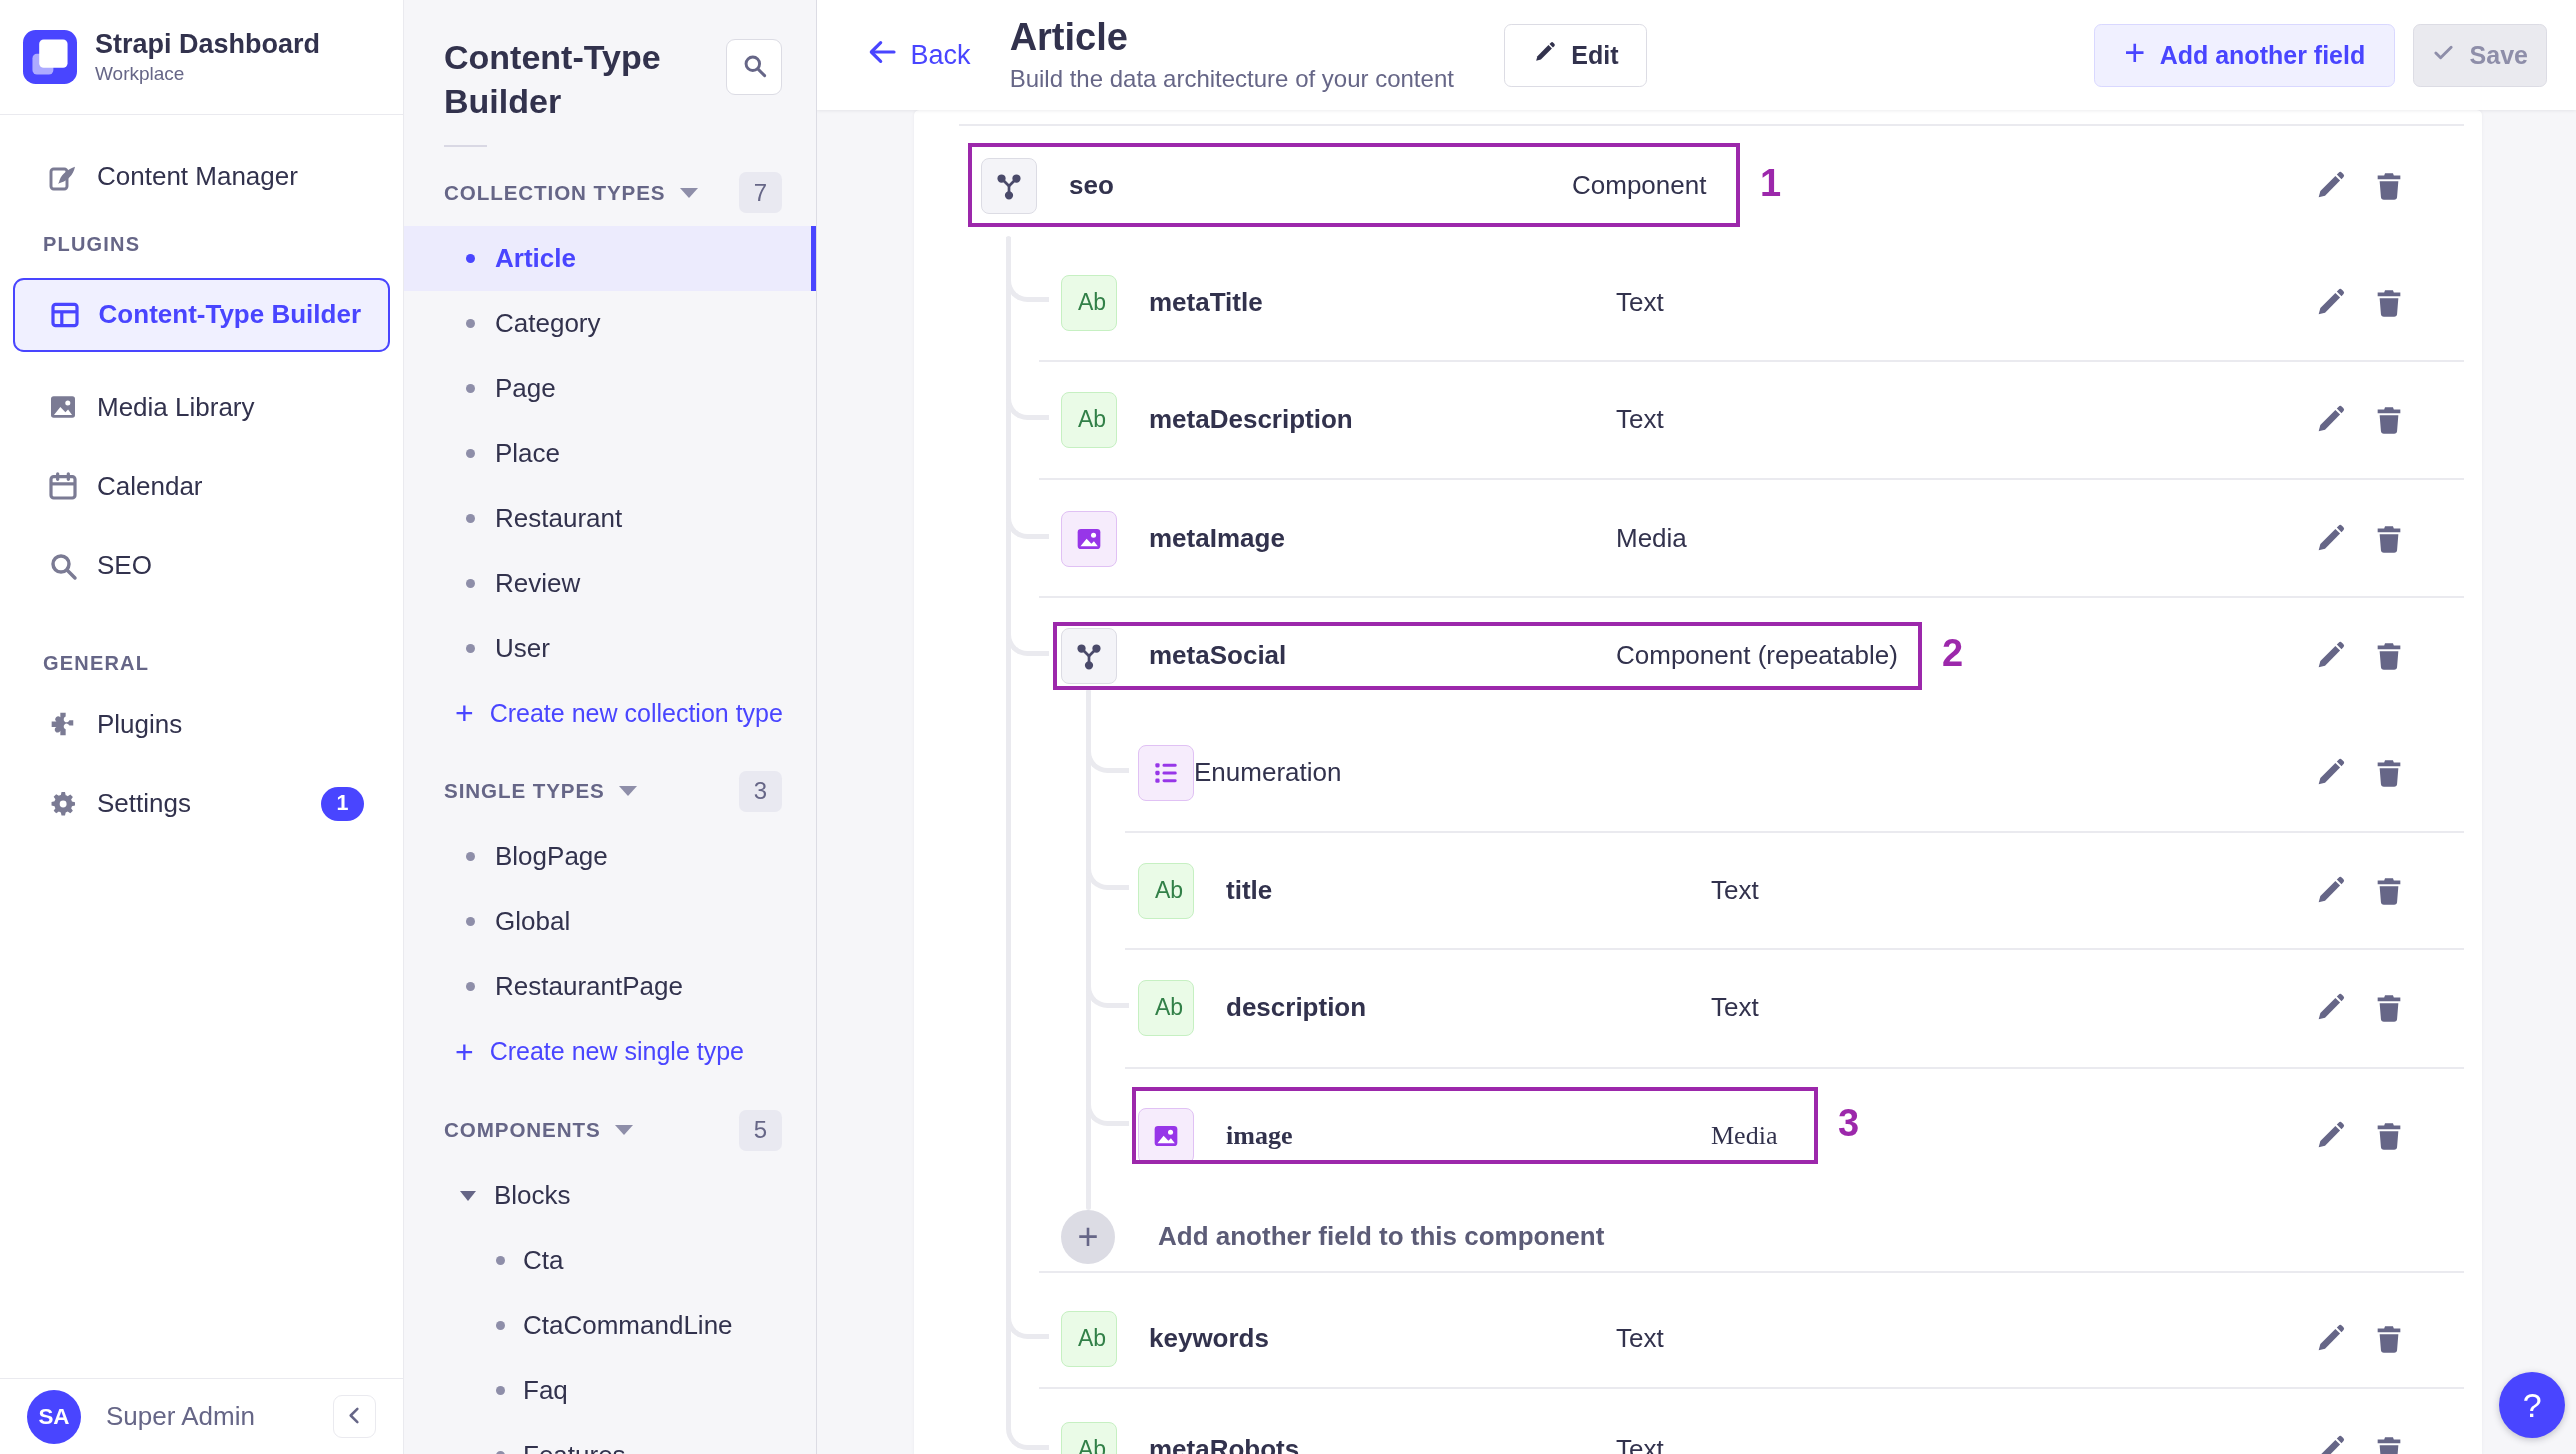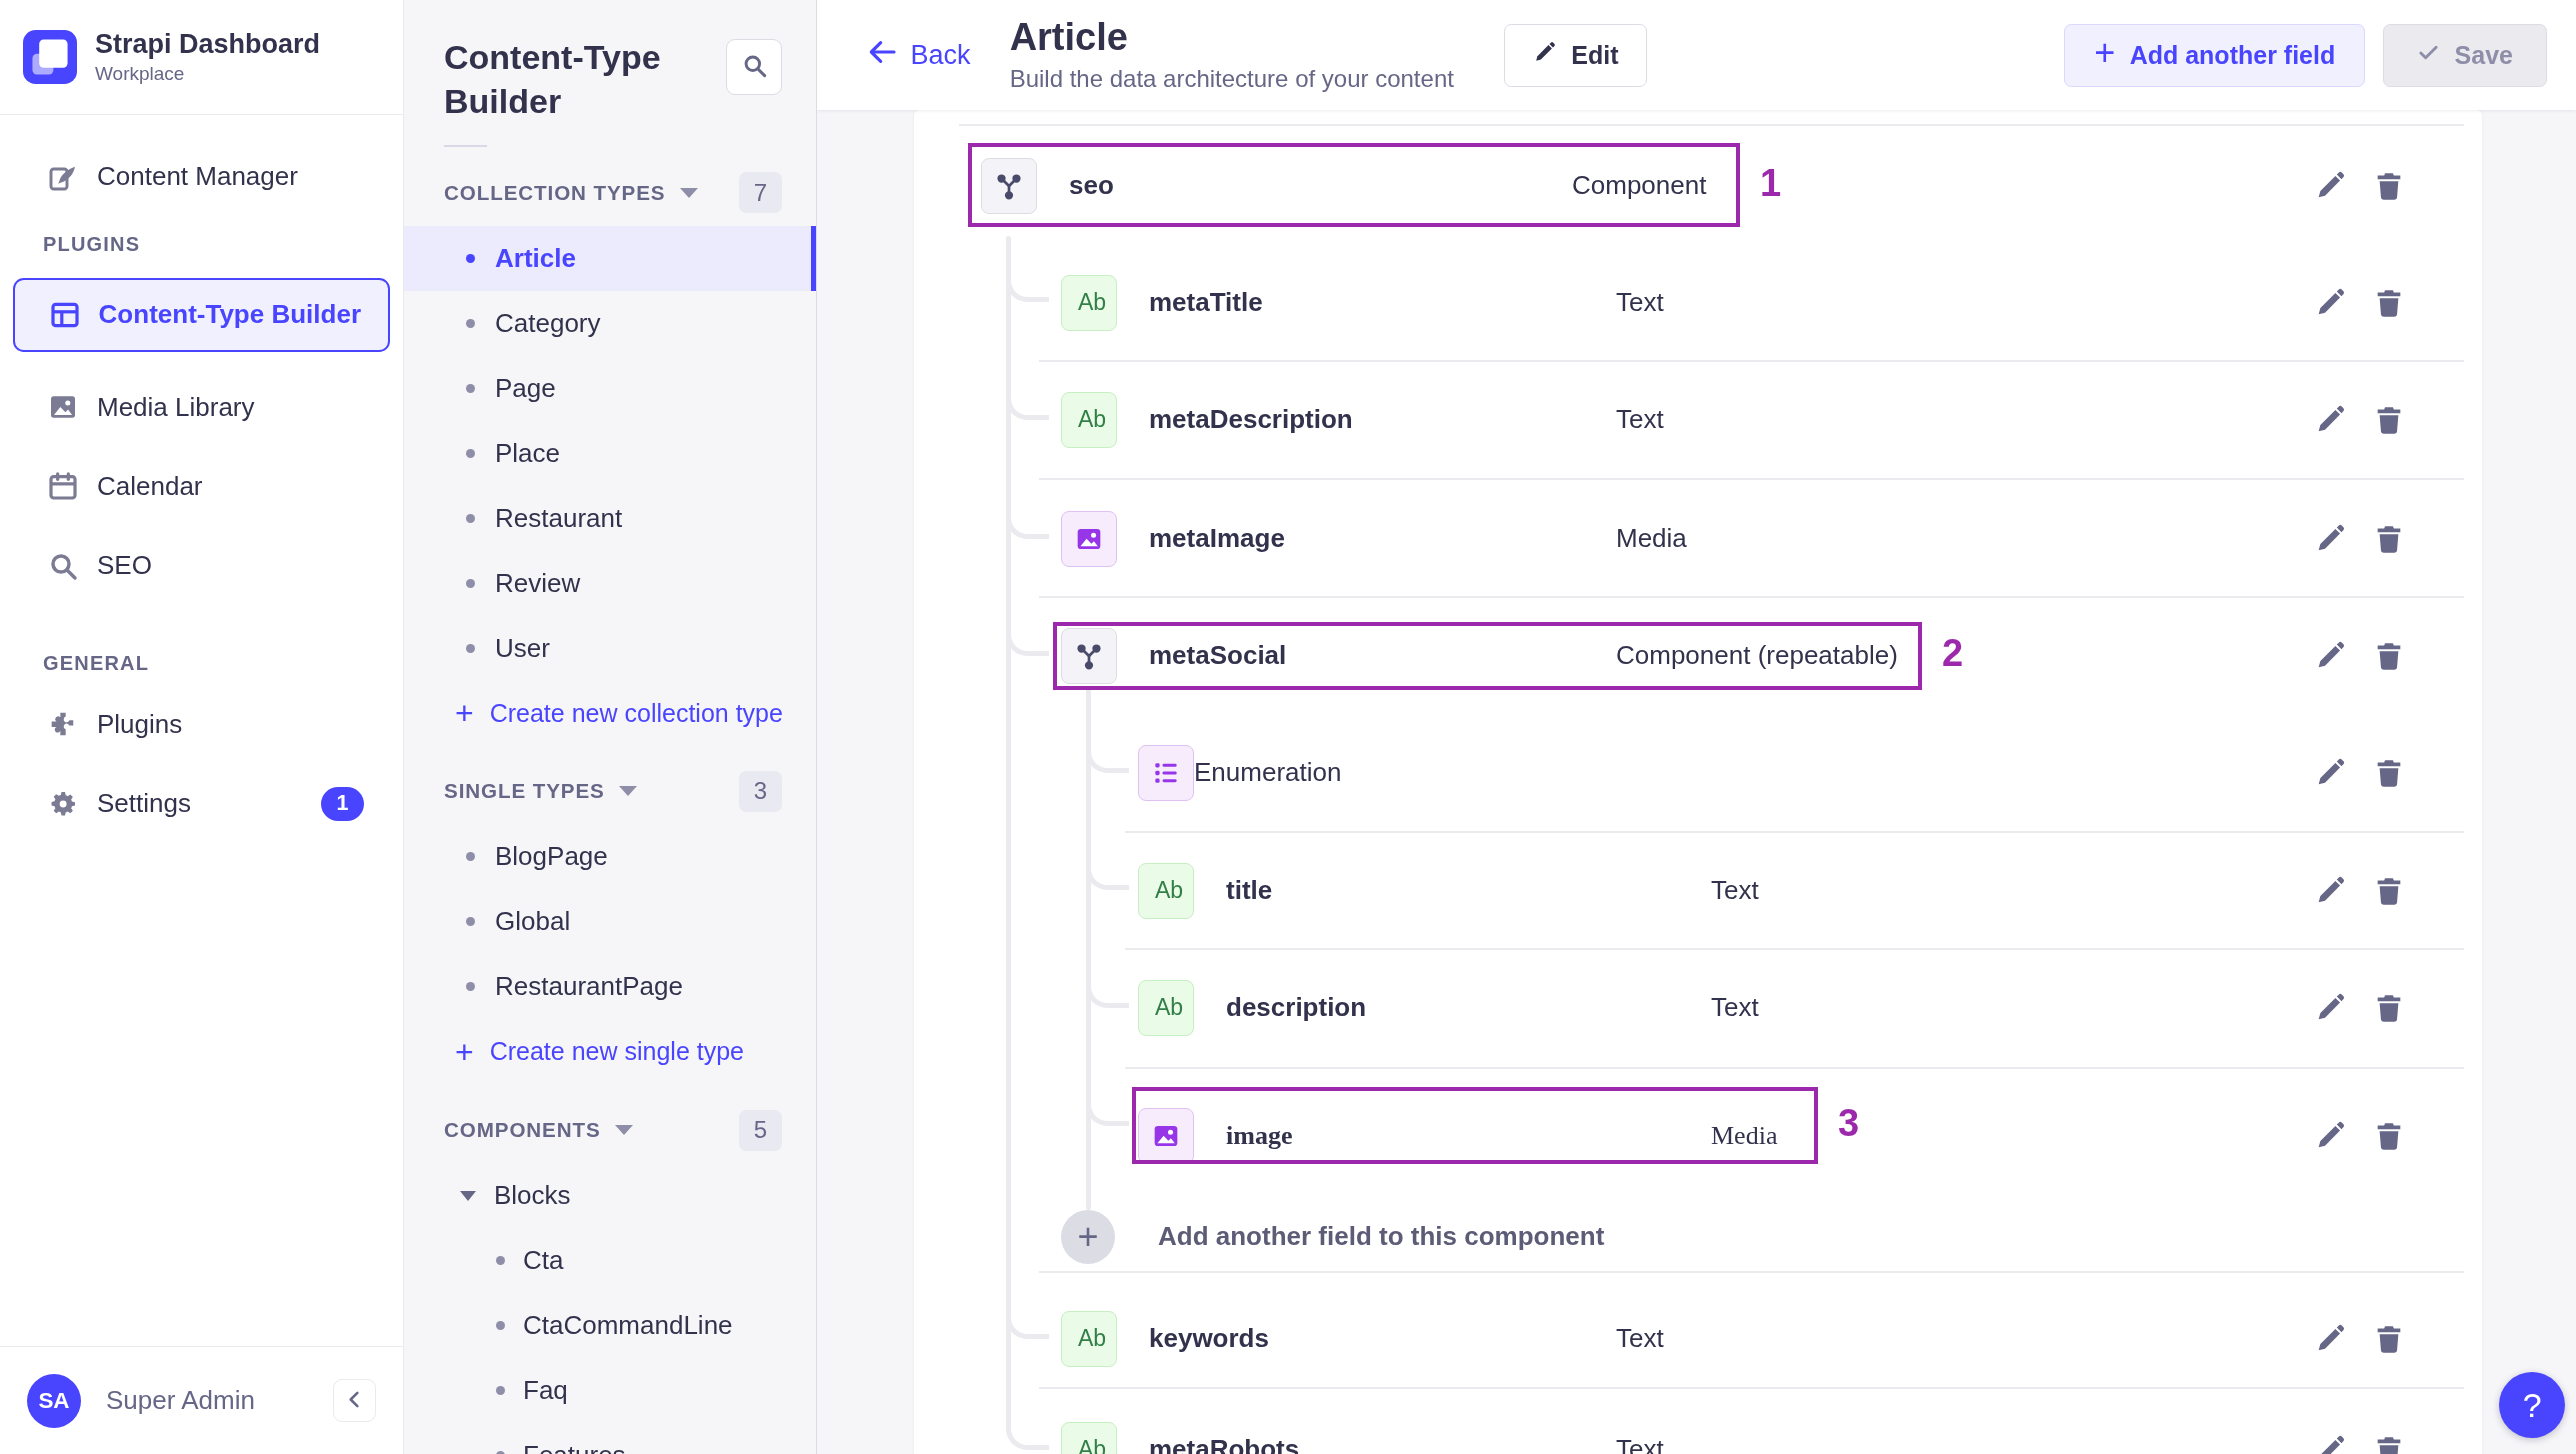--- a/index.html
+++ b/index.html
@@ -29,21 +29,21 @@
   .nav-item{ height:65px; display:flex; align-items:center; padding-left:47px; gap:18px; margin-top:14.4px; }
   .nav-item:first-child{ margin-top:0; }
   .nav-item .nicon{ width:32px; height:32px; color:#7b7b94; flex:0 0 32px; }
   .nav-item .nicon svg{ width:100%; height:100%; }
   .nav-item .nlabel{ font-size:26px; color:var(--txt); }
   .nav-item.active{ margin:20px 12.6px 0 12.6px; height:74px; padding-left:34px; background:var(--accent-bg); border:2.7px solid var(--accent); border-radius:10.8px; }
   .nav-item.active .nicon{ color:var(--accent); }
   .nav-item.active .nlabel{ color:var(--accent); font-weight:bold; }
   .nav-item.after-active{ margin-top:23px; }
   .nav-badge{ margin-left:auto; margin-right:39px; min-width:43px; height:34px; background:var(--accent); color:#fff; border-radius:18px; font-size:21.5px; font-weight:bold; display:flex; align-items:center; justify-content:center; padding:0 10.8px; }
-  .sidebar-footer{ position:absolute; left:0; right:0; bottom:0; height:108px; border-top:0.9px solid var(--line); display:flex; align-items:center; padding:8px 27px; background:#fff; }
+  .sidebar-footer{ position:absolute; left:0; right:0; bottom:0; height:76px; border-top:0.9px solid var(--line); display:flex; align-items:center; padding:8px 27px; background:#fff; }
   .avatar{ width:54px; height:54px; border-radius:50%; background:var(--accent); color:#fff; font-weight:bold; font-size:22.4px; display:flex; align-items:center; justify-content:center; }
   .user-name{ margin-left:25px; font-size:26px; color:var(--txt2); }
   .collapse-btn{ margin-left:auto; width:43px; height:43px; border:0.9px solid var(--line); border-radius:9px; background:#fff; color:var(--txt2); display:flex; align-items:center; justify-content:center; }
   .collapse-btn svg{ width:23px; height:23px; }
 
   
   .panel{ position:relative; width:413px; flex:0 0 413px; height:100%; background:var(--grey-bg); border-right:0.9px solid var(--line2); z-index:4; }
   .panel-head{ position:relative; padding:36px 40px 0 40px; }
   .panel-title{ font-size:34px; line-height:1.28; font-weight:bold; color:var(--txt); width:269px; }
   .search-btn{ position:absolute; top:39px; right:34px; width:56px; height:56px; background:#fff; border:0.9px solid var(--line2); border-radius:9px; color:var(--txt2); display:flex; align-items:center; justify-content:center; }
@@ -76,21 +76,21 @@
   .back{ display:flex; align-items:center; gap:12.6px; color:var(--accent); font-size:27px; text-decoration:none; margin-left:20px; }
   .back svg{ width:32px; height:32px; }
   .title-block{ margin-left:39px; }
   .title-block h2{ font-size:38px; font-weight:bold; color:var(--txt); line-height:1.1;}
   .title-block p{ font-size:24px; color:var(--txt2); margin-top:5.4px; }
   .edit-btn{ margin-left:50px; height:63px; padding:12px 27px; background:#fff; border:0.9px solid var(--line2); border-radius:7.2px; display:flex; align-items:center; gap:14.4px; font-size:25px; font-weight:bold; color:var(--txt); font-family:inherit; }
   .edit-btn svg{ width:25px; height:25px; color:#32324d; }
   .spacer{ flex:1; }
   .add-btn{ height:63px; padding:0 29px; background:var(--accent-bg); border:0.9px solid #d9d8ff; border-radius:7.2px; display:flex; align-items:center; gap:14.4px; font-size:25px; font-weight:bold; color:var(--accent); font-family:inherit; }
   .add-btn .plus{ font-size:36px; font-weight:normal; line-height:0; margin-top:-3.6px;}
-  .save-btn{ margin-left:18px; height:63px; padding:0 33px; background:#eaeaef; border:0.9px solid #dcdce4; border-radius:7.2px; display:flex; align-items:center; gap:14.4px; font-size:25px; font-weight:bold; color:var(--txt3); font-family:inherit; }
+  .save-btn{ margin-left:18px; height:63px; padding:0 18px; background:#eaeaef; border:0.9px solid #dcdce4; border-radius:7.2px; display:flex; align-items:center; gap:14.4px; font-size:25px; font-weight:bold; color:var(--txt3); font-family:inherit; }
   .save-btn svg{ width:23px; height:23px; }
 
   .content{ position:absolute; top:110px; left:0; right:0; bottom:0; background:var(--grey-bg); }
   .card{ position:absolute; top:0; left:97px; right:94px; bottom:0; background:#fff; border-radius:5.4px 5.4px 0 0; box-shadow:0 0.9px 3.6px rgba(33,33,52,.06); overflow:hidden; }
 
   .divider{ position:absolute; right:18px; height:1.8px; background:var(--line); }
   .vline{ position:absolute; width:5.4px; background:var(--line); border-radius:2.7px; }
   .elbow{ position:absolute; width:43px; height:65px; border-left:5.4px solid var(--line); border-bottom:5.4px solid var(--line); border-bottom-left-radius:21.5px; }
 
   .frow{ position:absolute; left:0; right:0; height:117px; display:flex; align-items:center; }

